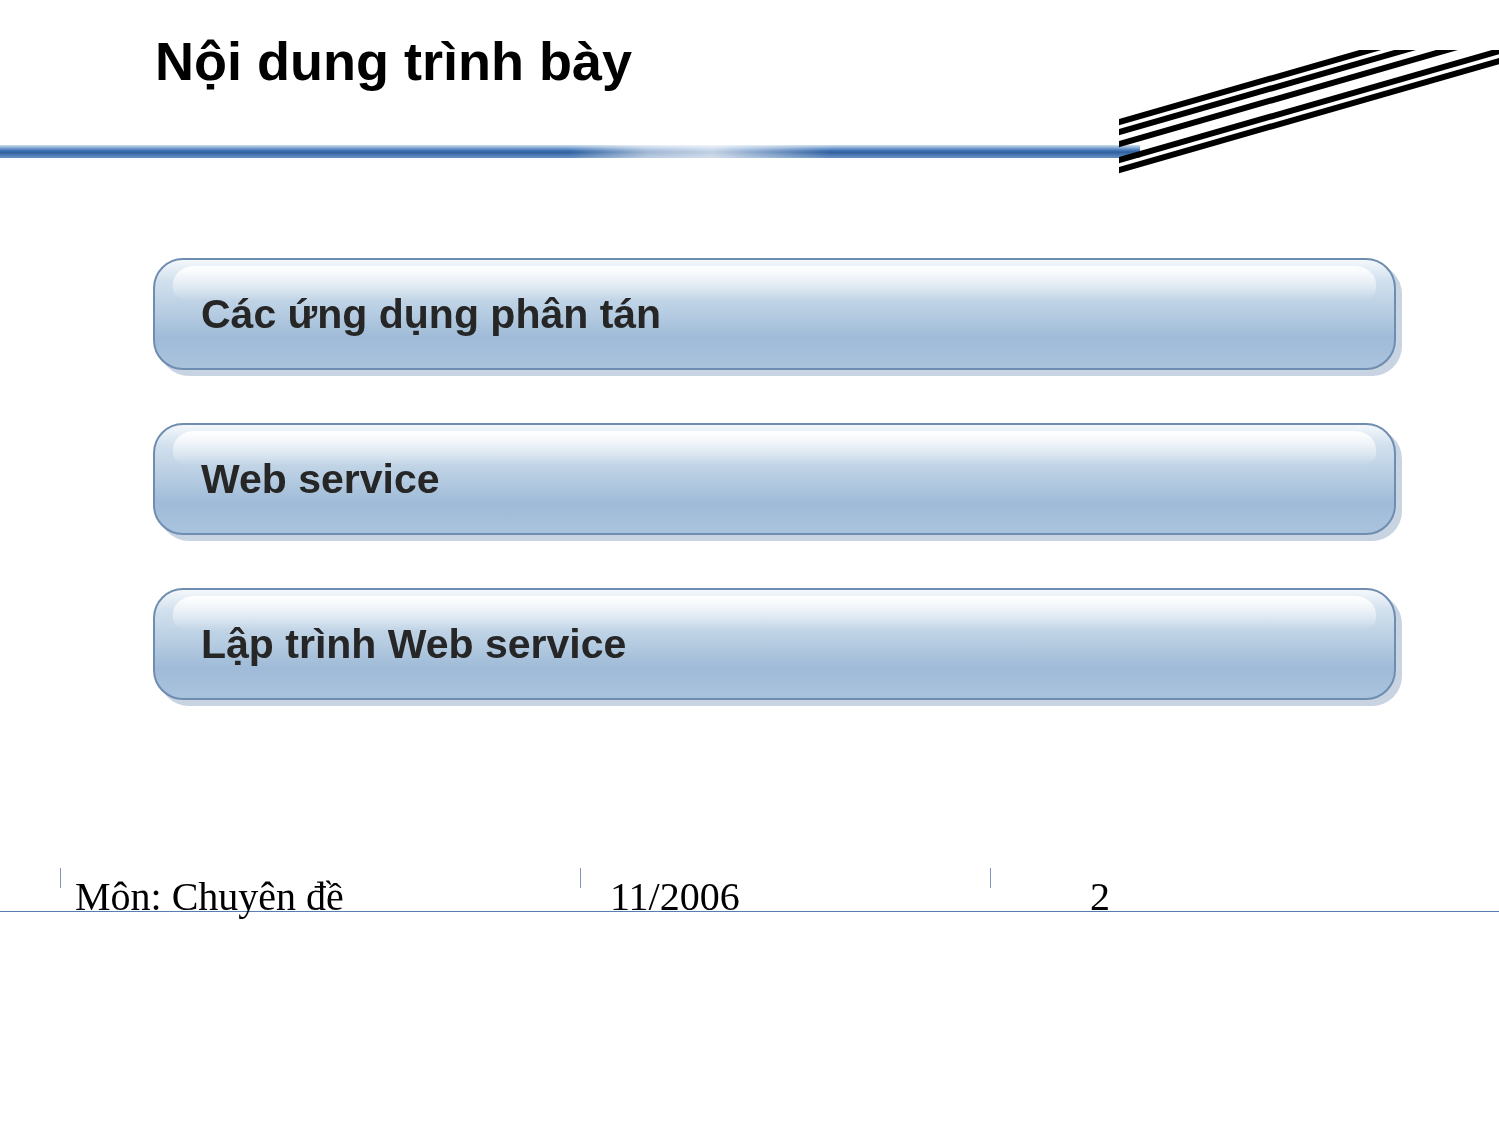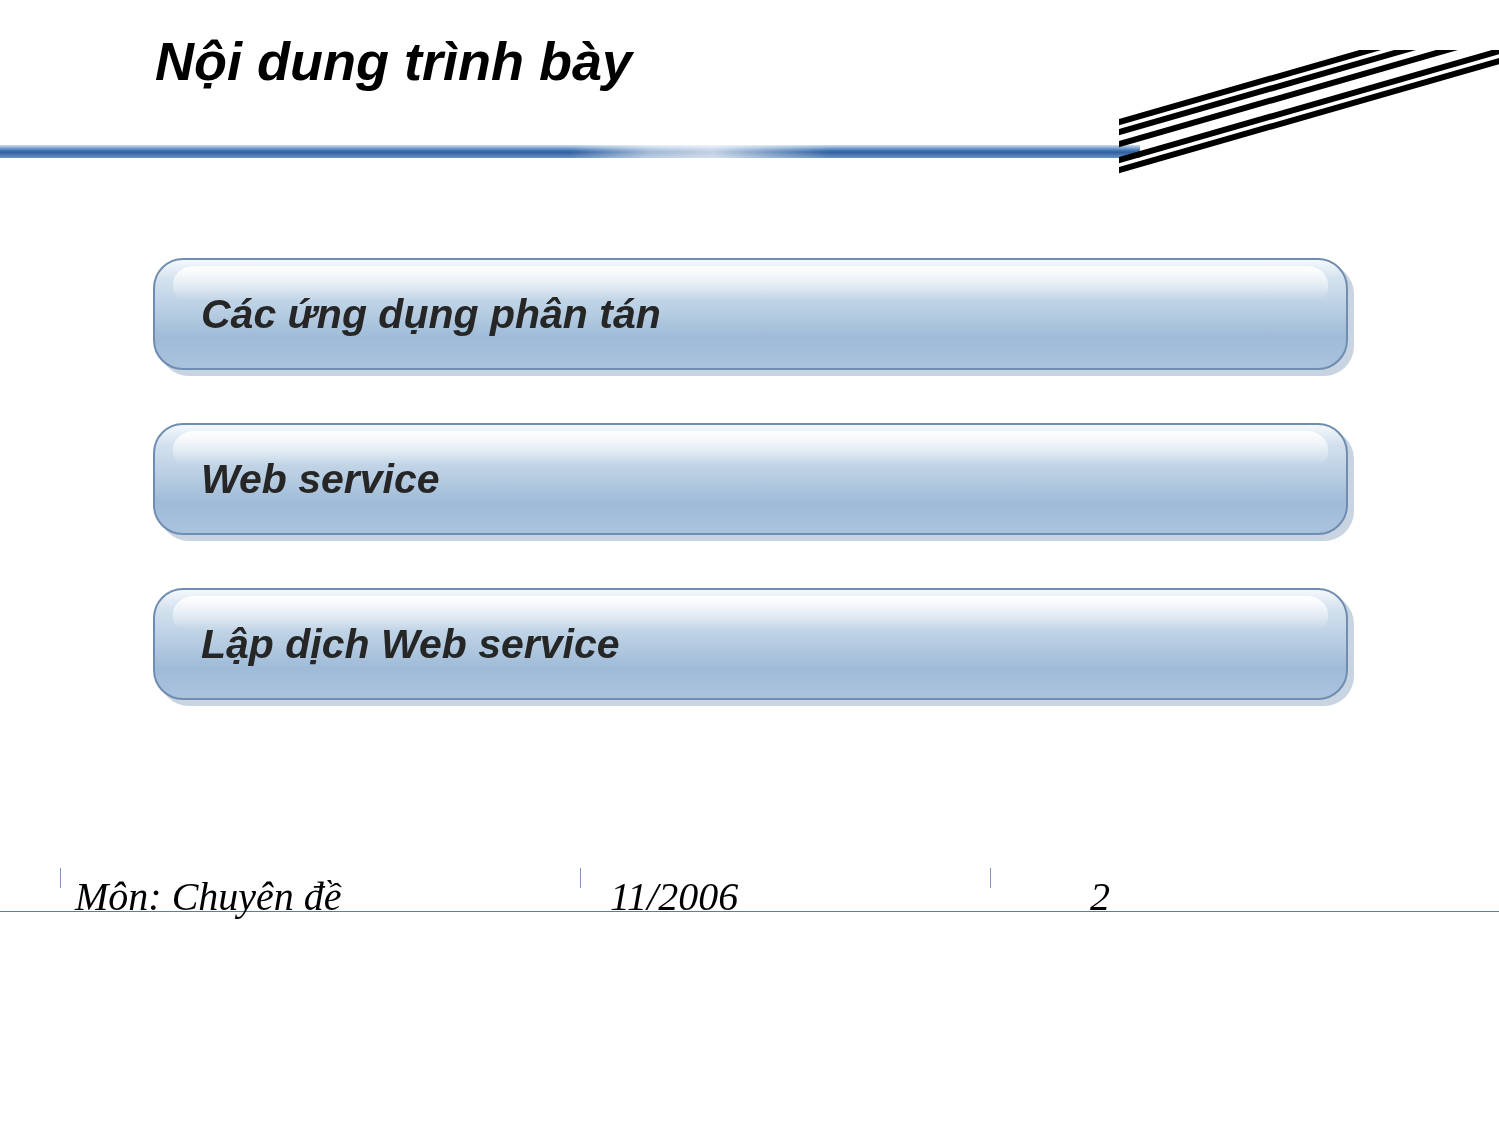--- a/index.html
+++ b/index.html
@@ -10,21 +10,20 @@
     background: #ffffff;
     font-family: Arial, "Helvetica Neue", Helvetica, sans-serif;
     overflow: hidden;
     position: relative;
   }
 
   .slide {
     position: relative;
     width: 1499px;
     height: 916px;
-    font-style: italic;
   }
 
   .slide-title {
     position: absolute;
     left: 155px;
     top: 30px;
     font-size: 54px;
     font-weight: bold;
     color: #000;
   }
@@ -90,20 +89,21 @@
     left: 153px;
     top: 258px;
     width: 1195px;
   }
 
   .pill {
     position: relative;
     width: 1195px;
     height: 112px;
     margin-bottom: 53px;
+    padding-left: 48px;
   }
   .pill-shadow {
     position: absolute;
     left: 6px;
     top: 6px;
     width: 100%;
     height: 100%;
     border-radius: 30px;
     background: #9bb1c9;
     opacity: 0.55;
@@ -210,21 +210,21 @@
     <div class="pill">
       <div class="pill-shadow"></div>
       <div class="pill-body">
         <span class="pill-label">Web service</span>
       </div>
     </div>
 
     <div class="pill">
       <div class="pill-shadow"></div>
       <div class="pill-body">
-        <span class="pill-label">Lập dịch Web service</span>
+        <span class="pill-label">Lập trình Web service</span>
       </div>
     </div>
 
   </div>
 
   <div class="footer-rule"></div>
 
   <div class="footer">
     <span class="tick t1"></span>
     <span class="tick t2"></span>

